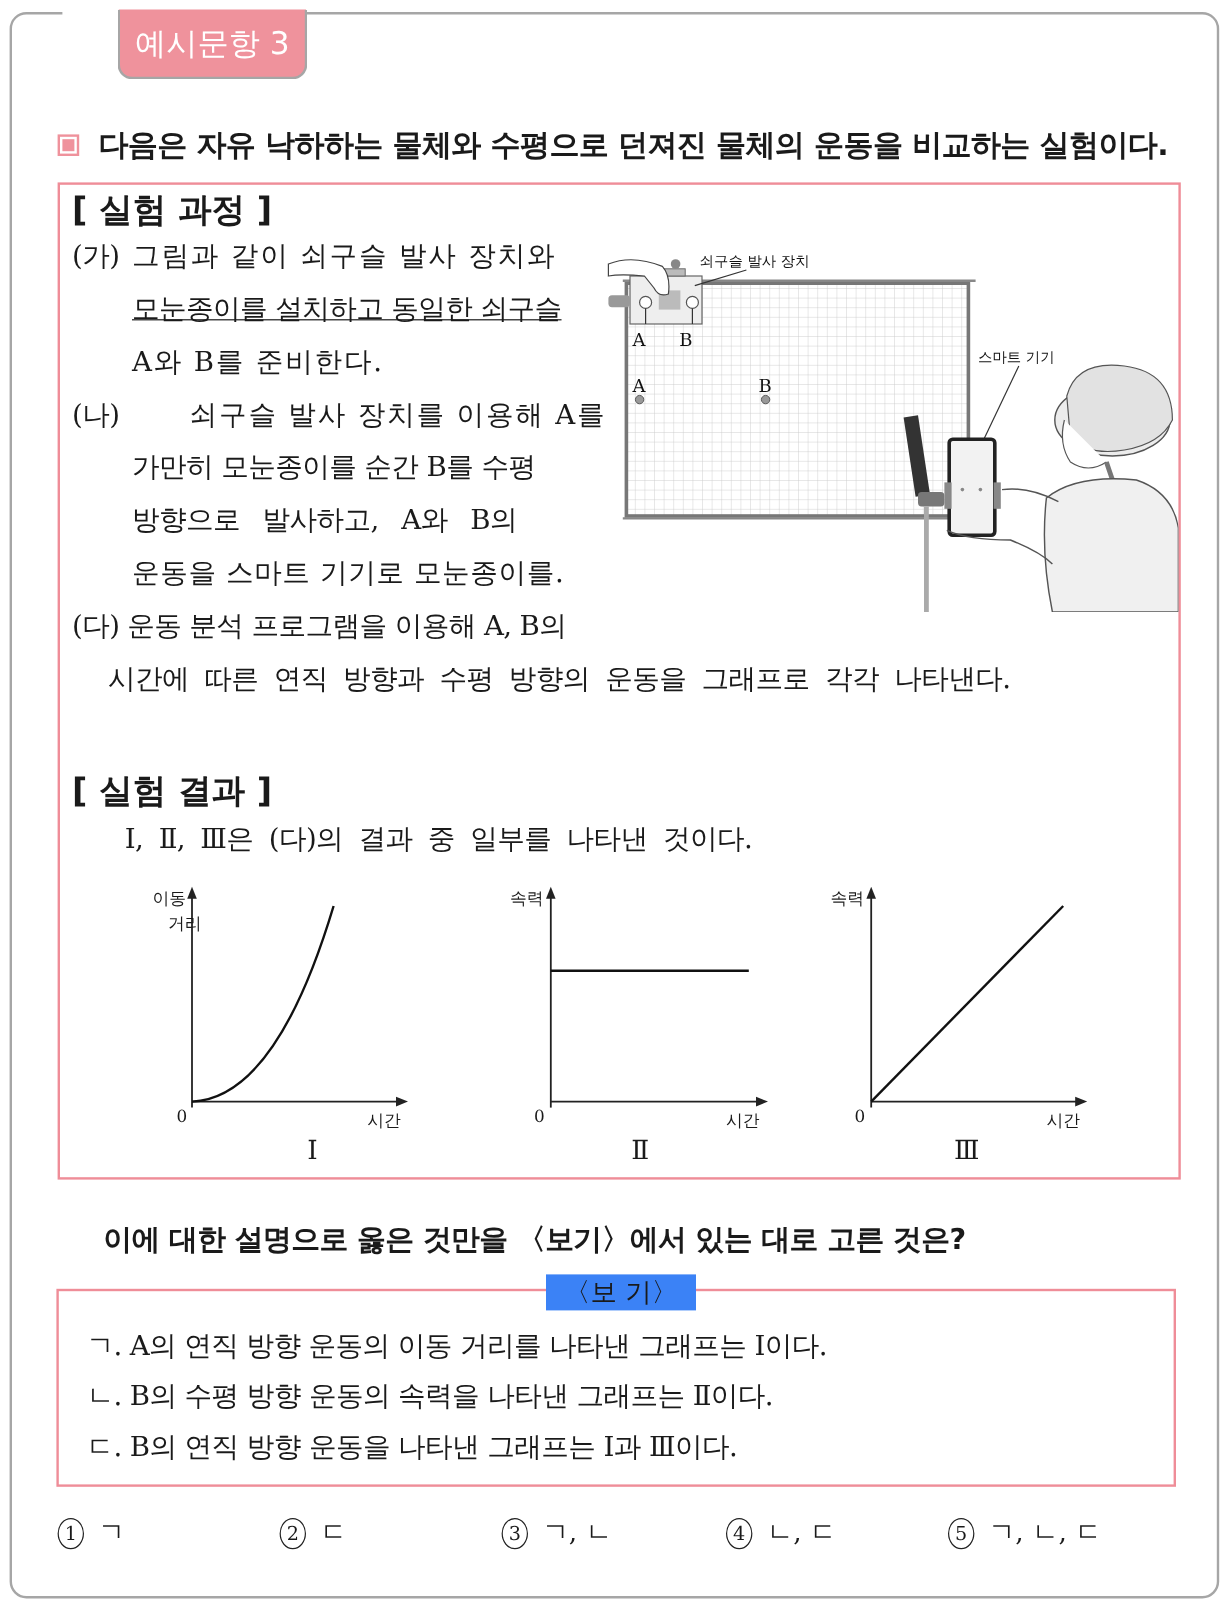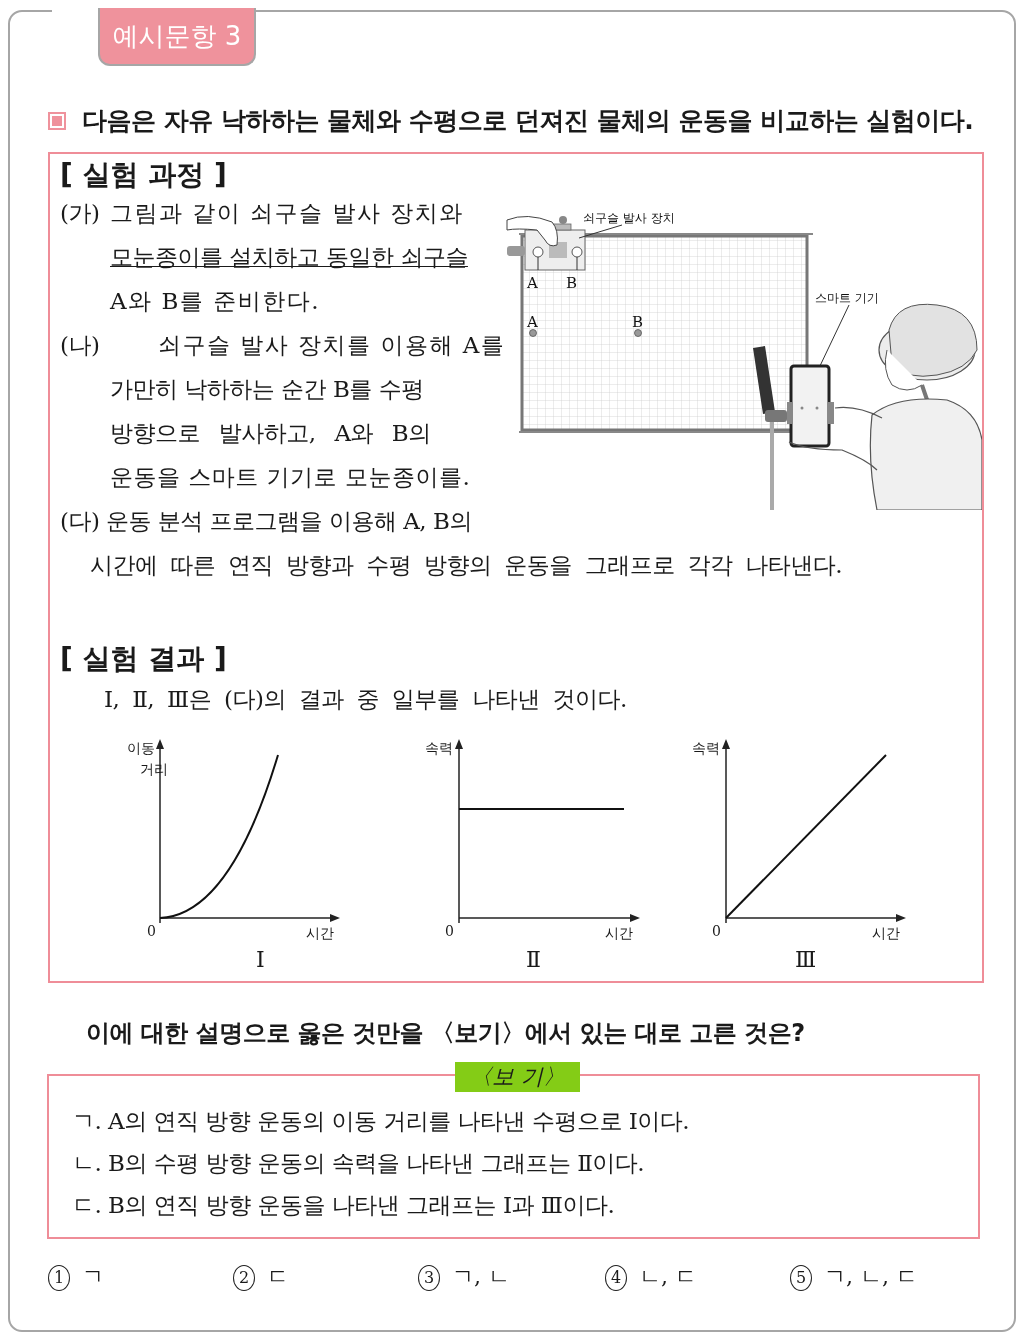--- a/index.html
+++ b/index.html
@@ -20,22 +20,22 @@
   .box { position:absolute; border:2px solid #ef8d98; box-sizing:border-box; }
   .h { font-family:"DejaVu Sans","Liberation Sans",sans-serif; font-weight:bold; font-size:28px; position:absolute; }
   .t { position:absolute; font-size:23px; white-space:nowrap; letter-spacing:-0.5px; }
   .u { text-decoration:underline; text-decoration-thickness:1px; }
   .graph { position:absolute; }
   .glabel { position:absolute; font-family:"DejaVu Sans","Liberation Sans",sans-serif; font-size:14px; white-space:nowrap; }
   .roman { position:absolute; font-size:22px; font-family:"DejaVu Serif","Liberation Serif",serif; }
   .choice { position:absolute; top:1262px; font-size:22px; white-space:nowrap; }
   .circ { display:inline-block; width:20px; height:24px; border:1.4px solid #222; border-radius:50%;
           text-align:center; font-size:16px; line-height:24px; margin-right:12px; vertical-align:middle; }
-  .bogi-title { position:absolute; left:455px; top:1062px; width:125px; text-align:center; background:#84cc16;
-                font-size:22px;font-style:italic; }
+  .bogi-title { position:absolute; left:455px; top:1062px; width:125px; text-align:center; background:#3b82f6;
+                font-size:22px; }
   .illus { position:absolute; left:497px; top:200px; width:485px; height:310px; }
 </style>
 </head>
 <body>
 
 <div class="frame"></div>
 <div class="badge-cover"></div>
 <div class="badge">
   <span>예시문항 3</span>
 </div>
@@ -54,21 +54,21 @@
 <div>
   <span class="t" style="left:60px; top:198px;">(가)</span>
   <span class="t" style="left:110px; top:198px; letter-spacing:1.5px;">그림과 같이 쇠구슬 발사 장치와</span>
   <span class="t u" style="left:110px; top:242px;">모눈종이를 설치하고 동일한 쇠구슬</span>
   <span class="t" style="left:110px; top:286px; letter-spacing:1.5px;">A와 B를 준비한다.</span>
 </div>
 
 <div>
   <span class="t" style="left:60px; top:330px;">(나)</span>
   <span class="t" style="left:126px; top:330px; letter-spacing:1.5px;margin-left:32px;">쇠구슬 발사 장치를 이용해 A를</span>
-  <span class="t" style="left:110px; top:374px;">가만히 낙하하는 순간 B를 수평</span>
+  <span class="t" style="left:110px; top:374px;">가만히 모눈종이를 순간 B를 수평</span>
   <span class="t" style="left:110px; top:418px; word-spacing:12px;">방향으로 발사하고, A와 B의</span>
   <span class="t" style="left:110px; top:462px; letter-spacing:0.5px;">운동을 스마트 기기로 모눈종이를.</span>
 </div>
 
 <div>
   <span class="t" style="left:60px; top:506px;">(다)</span>
   <span class="t" style="left:106px; top:506px;">운동 분석 프로그램을 이용해 A, B의</span>
   <span class="t" style="left:90px; top:550px; word-spacing:6px;">시간에 따른 연직 방향과 수평 방향의 운동을 그래프로 각각 나타낸다.</span>
 </div>
 
@@ -174,21 +174,21 @@
   <span class="glabel" style="left:196px; top:190px;">시간</span>
   <span class="roman" style="left:119px; top:212px;">Ⅲ</span>
 </div>
 
 <div class="qtitle" style="left:86px; top:1017px; font-size:24px;">
   <span>이에 대한 설명으로 옳은 것만을 〈보기〉에서 있는 대로 고른 것은?</span>
 </div>
 
 <div class="box" style="left:47px; top:1074px; width:933px; height:165px;"></div>
 <div class="bogi-title">〈보 기〉</div>
-<div class="t" style="left:72px; top:1106px;">ㄱ. A의 연직 방향 운동의 이동 거리를 나타낸 수평으로 Ⅰ이다.</div>
+<div class="t" style="left:72px; top:1106px;">ㄱ. A의 연직 방향 운동의 이동 거리를 나타낸 그래프는 Ⅰ이다.</div>
 <div class="t" style="left:72px; top:1148px;">ㄴ. B의 수평 방향 운동의 속력을 나타낸 그래프는 Ⅱ이다.</div>
 <div class="t" style="left:72px; top:1190px;">ㄷ. B의 연직 방향 운동을 나타낸 그래프는 Ⅰ과 Ⅲ이다.</div>
 
 <div class="choice" style="left:48px;">
   <span class="circ">1</span><span>ㄱ</span>
 </div>
 <div class="choice" style="left:233px;">
   <span class="circ">2</span><span>ㄷ</span>
 </div>
 <div class="choice" style="left:418px;">

